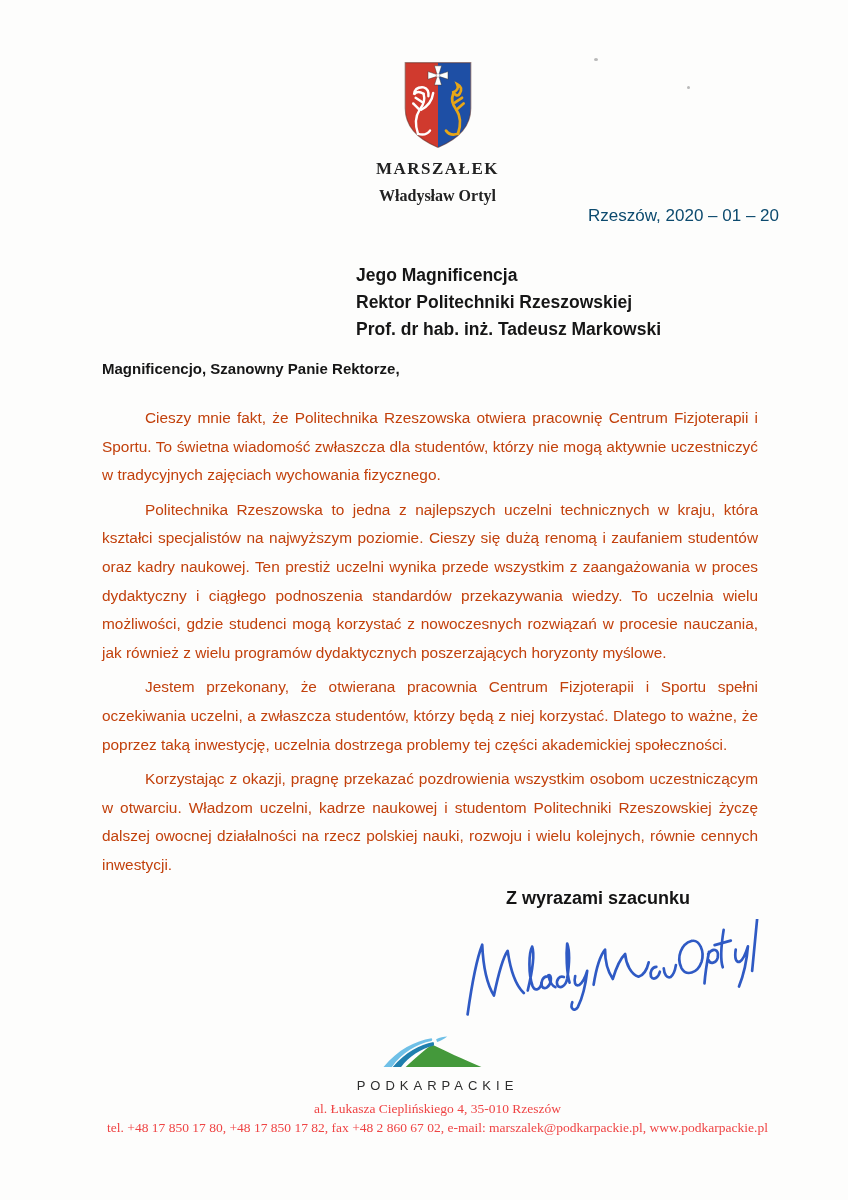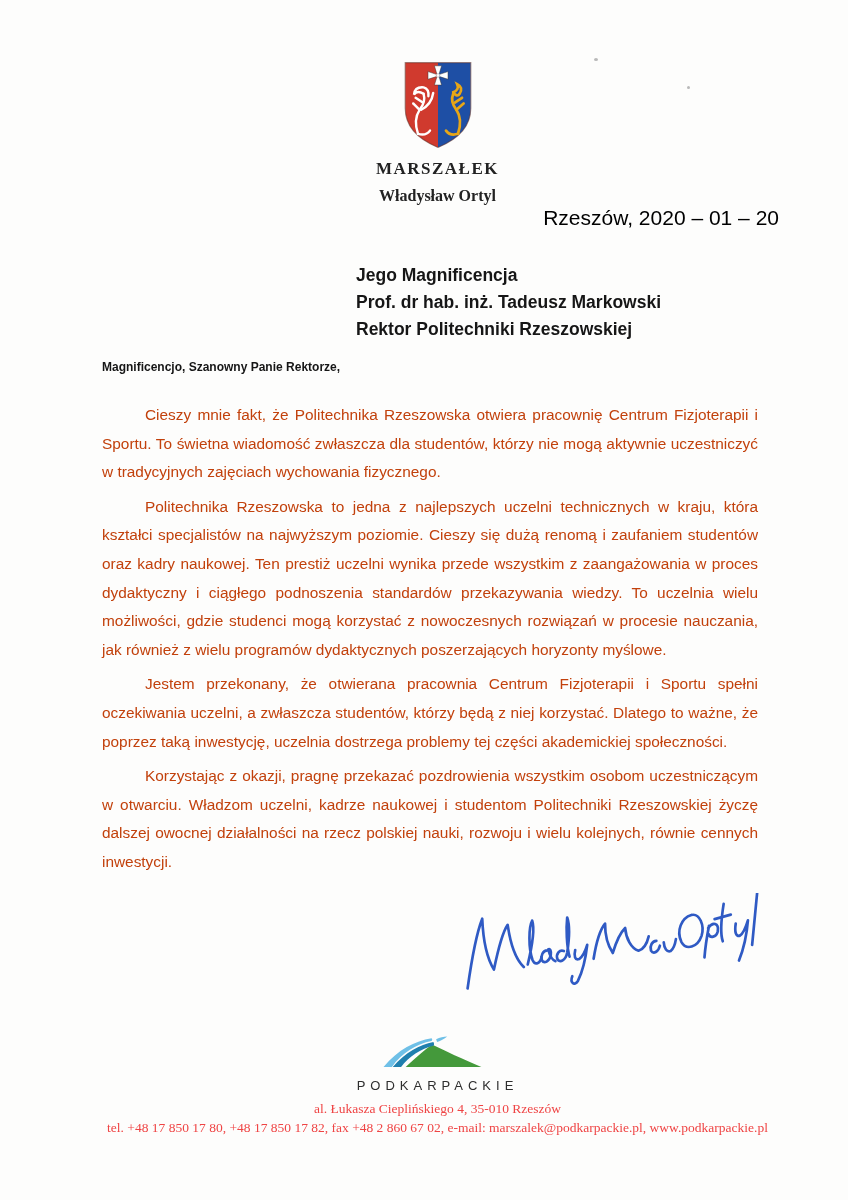--- a/index.html
+++ b/index.html
@@ -23,33 +23,33 @@
     font-family:"Liberation Serif","DejaVu Serif",serif;
     font-weight:bold;font-size:17px;letter-spacing:1.5px;
     color:#222;line-height:21px;margin-top:4px;
   }
   .lh-name{
     font-family:"Liberation Serif","DejaVu Serif",serif;
     font-weight:bold;font-size:16px;color:#222;margin-top:8px;
   }
   .dateline{
     position:absolute;top:206px;right:96px;
-    font-size:21px;color:#000000;
+    font-size:17px;color:#0c4a6e;
   }
   
   .recipient{
     position:absolute;top:262px;left:356px;
     font-weight:bold;font-size:17.5px;line-height:27px;color:#161616;
   }
   
   .body-col{
     position:absolute;top:360px;left:102px;width:656px;
   }
   .salutation{
-    font-weight:bold;font-size:12px;color:#161616;
+    font-weight:bold;font-size:15px;color:#161616;
     margin:0 0 27px 0;
   }
   .body-col p{
     margin:0 0 6px 0;
     text-indent:43px;
     text-align:justify;
     font-size:15.4px;
     line-height:28.6px;
     color:#c2410c;
   }
@@ -123,31 +123,32 @@
     <div class="lh-title">
       <div>MARSZAŁEK</div>
     </div>
     <div class="lh-name">Władysław Ortyl</div>
   </div>
 
   <div class="dateline">Rzeszów, 2020 – 01 – 20</div>
 
   <div class="recipient">
     <div>Jego Magnificencja</div>
+    <div>Rektor Politechniki Rzeszowskiej</div>
     <div>Prof. dr hab. inż. Tadeusz Markowski</div>
-    <div>Rektor Politechniki Rzeszowskiej</div>
   </div>
 
   <div class="body-col">
     <div class="salutation">Magnificencjo, Szanowny Panie Rektorze,</div>
     <p>Cieszy mnie fakt, że Politechnika Rzeszowska otwiera pracownię Centrum Fizjoterapii i Sportu. To świetna wiadomość zwłaszcza dla studentów, którzy nie mogą aktywnie uczestniczyć w tradycyjnych zajęciach wychowania fizycznego.</p>
     <p>Politechnika Rzeszowska to jedna z najlepszych uczelni technicznych w kraju, która kształci specjalistów na najwyższym poziomie. Cieszy się dużą renomą i zaufaniem studentów oraz kadry naukowej. Ten prestiż uczelni wynika przede wszystkim z zaangażowania w proces dydaktyczny i ciągłego podnoszenia standardów przekazywania wiedzy. To uczelnia wielu możliwości, gdzie studenci mogą korzystać z nowoczesnych rozwiązań w procesie nauczania, jak również z wielu programów dydaktycznych poszerzających horyzonty myślowe.</p>
     <p>Jestem przekonany, że otwierana pracownia Centrum Fizjoterapii i Sportu spełni oczekiwania uczelni, a zwłaszcza studentów, którzy będą z niej korzystać. Dlatego to ważne, że poprzez taką inwestycję, uczelnia dostrzega problemy tej części akademickiej społeczności.</p>
     <p>Korzystając z okazji, pragnę przekazać pozdrowienia wszystkim osobom uczestniczącym w otwarciu. Władzom uczelni, kadrze naukowej i studentom Politechniki Rzeszowskiej życzę dalszej owocnej działalności na rzecz polskiej nauki, rozwoju i wielu kolejnych, równie cennych inwestycji.</p>
 
+    <div class="closing">Z wyrazami szacunku</div>
 
     
     <svg class="signature-wrap" viewBox="0 0 300 100" aria-hidden="true">
       <g fill="none" stroke-width="2.6" stroke-linecap="round" stroke-linejoin="round" transform="rotate(-5 150 50)" stroke="#2f5ac4">
         <path d="M10,80 C16,54 24,26 30,14 C29,36 32,54 37,64 C43,44 49,28 54,22 C55,40 59,56 66,64"></path>
         <path d="M70,62 C76,44 80,28 78,20 C74,26 72,46 75,58 C77,64 82,62 84,56"></path>
         <path d="M90,50 C86,50 83,54 84,59 C86,63 91,61 93,55 C94,51 93,48 91,49 C92,55 94,60 97,61"></path>
         <path d="M106,52 C102,50 98,54 99,59 C101,64 107,61 109,54 C112,42 114,28 112,20 C110,30 109,48 111,58"></path>
         <path d="M117,52 C115,58 116,62 120,61 C124,59 127,53 129,48 C127,58 123,72 117,82 C113,87 109,83 112,77"></path>
         <path d="M134,62 C138,46 143,34 148,29 C147,40 149,51 153,58 C157,48 162,39 167,35 C167,45 171,55 178,58 C183,57 187,51 189,45"></path>

